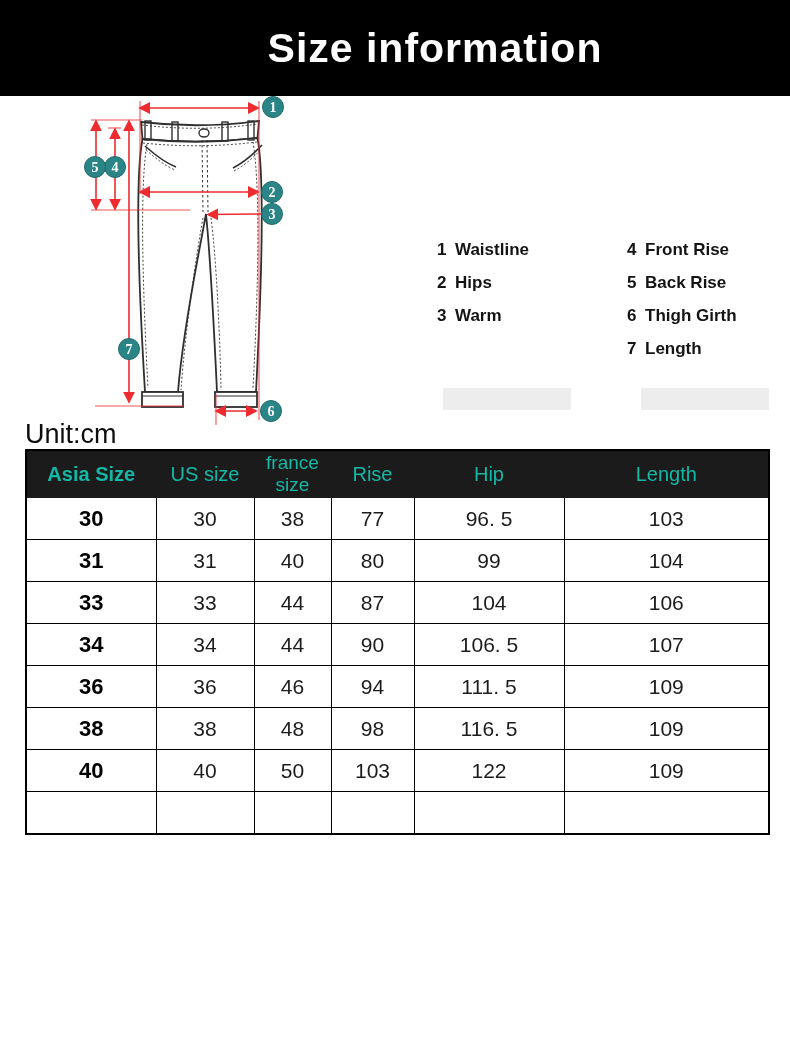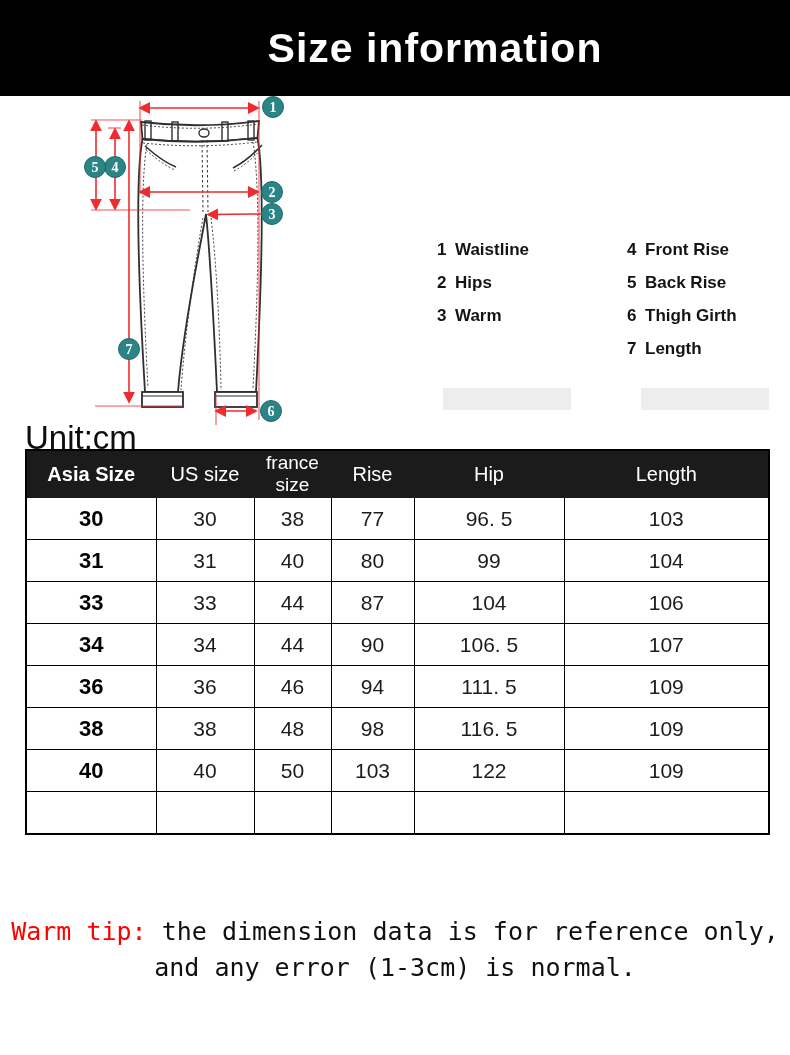--- a/index.html
+++ b/index.html
@@ -17,26 +17,26 @@
   .legend-col{position:absolute;top:240px;}
   .legend-col.c1{left:437px;}
   .legend-col.c2{left:627px;}
   .legend-item{display:flex;height:33px;align-items:flex-start;
                font-size:17px;font-weight:600;color:#141414;}
   .legend-num{width:18px;flex:0 0 18px;}
   .ghost-box{position:absolute;width:128px;height:22px;background:#ededed;}
   .gb1{left:443px;top:388px;}
   .gb2{left:641px;top:388px;}
 
-  .unit{position:absolute;left:25px;top:419px;font-size:33px;color:#0d0d0d;}
+  .unit{position:absolute;left:25px;top:419px;font-size:27px;color:#0d0d0d;}
 
   
   .size-table{position:absolute;left:25px;top:449px;width:743px;
               border-collapse:collapse;table-layout:fixed;}
-  .size-table th{background:#1b1b1b;color:#ffffff;height:40px;font-weight:normal;
+  .size-table th{background:#1b1b1b;color:#14b8a6;height:40px;font-weight:normal;
                  font-size:20px;border:1px solid #1b1b1b;border-left:1px solid #5a5a5a;}
   .size-table th:first-child{border-left:1px solid #1b1b1b;font-weight:bold;}
   .size-table th.small{font-size:19px;}
   .size-table td{border:1px solid #000000;height:39px;text-align:center;
                  font-size:21px;color:#1c1c1c;}
   .size-table td.asia{font-weight:bold;font-size:22px;color:#000;}
   .size-table{border:2px solid #000000;}
 
   
   .warm-tip{position:absolute;left:0;top:914px;width:790px;text-align:center;
@@ -266,18 +266,14 @@
         <td class="asia"></td>
         <td></td>
         <td></td>
         <td></td>
         <td></td>
         <td></td>
       </tr>
     </tbody>
   </table>
 
-  <div class="warm-tip">
-    <div><span class="red">Warm tip:</span><span> the dimension data is for reference only,</span></div>
-    <div>and any error (1-3cm) is normal.</div>
-  </div>
 
 </div>
 
 </body></html>

